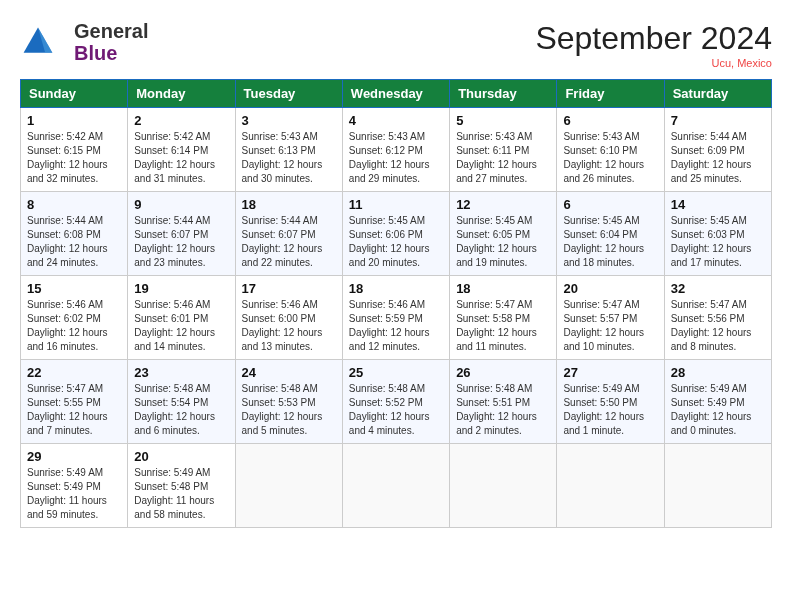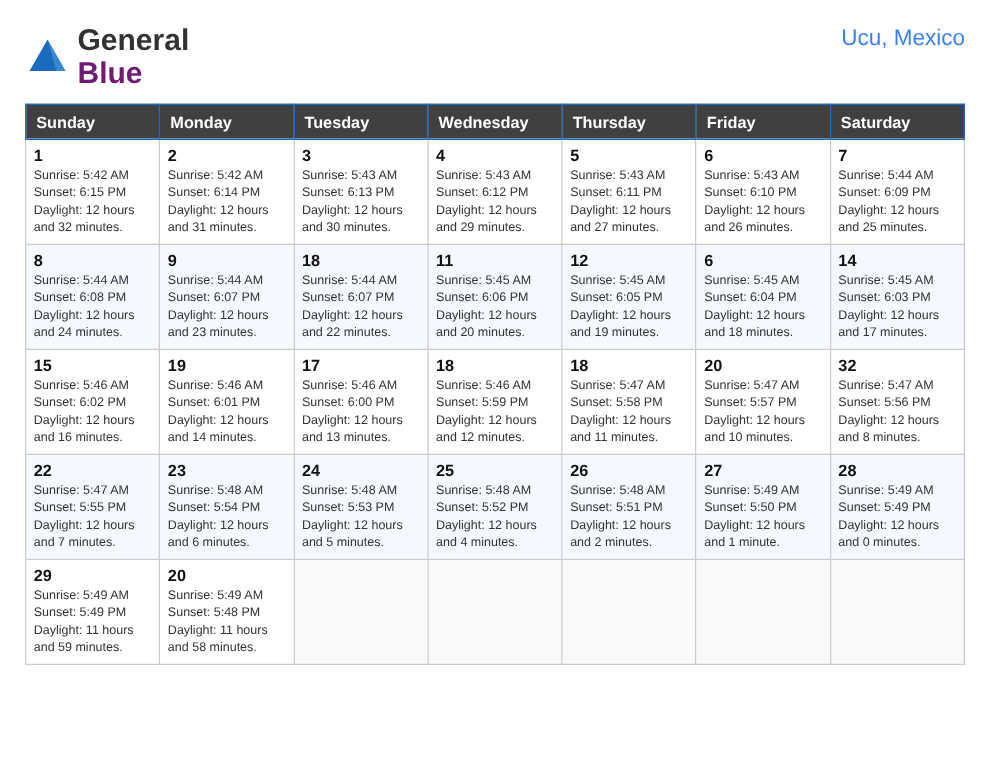--- a/index.html
+++ b/index.html
@@ -15,49 +15,50 @@
       justify-content: space-between;
       align-items: flex-start;
       margin-bottom: 10px;
     }
     .logo {
       display: flex;
       align-items: center;
       gap: 6px;
     }
     .logo-text {
-      font-size: 24px;
+      font-size: 20px;
       font-weight: bold;
       line-height: 1.1;
+      margin-left: 12px;
     }
     .logo-text .general { color: #333; }
     .logo-text .blue { color: #701a75; }
     .logo-icon {
       width: 36px;
       height: 36px;
     }
     .title-block {
       text-align: right;
     }
     .month-title {
       font-size: 32px;
       font-weight: normal;
       color: #222;
     }
     .location {
-      font-size: 18px;
-      color: #3b82f6;
+      font-size: 11px;
+      color: #ef4444;
     }
     .calendar {
       width: 100%;
       border-collapse: collapse;
       font-size: 11px;
     }
     .calendar thead tr th {
-      background-color: #404040;
+      background-color: #15803d;
       color: white;
       padding: 6px 8px;
       text-align: left;
       font-size: 13px;
       font-weight: bold;
       border: 1px solid #1a6bbf;
     }
     .calendar tbody tr td {
       border: 1px solid #ccc;
       padding: 5px 6px;
@@ -92,20 +93,21 @@
     <svg class="logo-icon" viewBox="0 0 40 40">
       <polygon points="20,4 36,32 4,32" fill="#1a6bbf"></polygon>
       <polygon points="20,4 36,32 28,32" fill="#4a9fe0" opacity="0.6"></polygon>
     </svg>
     <div class="logo-text">
       <div><span class="general">General</span></div>
       <div><span class="blue">Blue</span></div>
     </div>
   </div>
   <div class="title-block">
+    <div class="month-title">September 2024</div>
     <div class="location">Ucu, Mexico</div>
   </div>
 </div>
 
 <table class="calendar">
   <thead>
     <tr>
     <th>Sunday</th>
         <th>Monday</th>
         <th>Tuesday</th>

